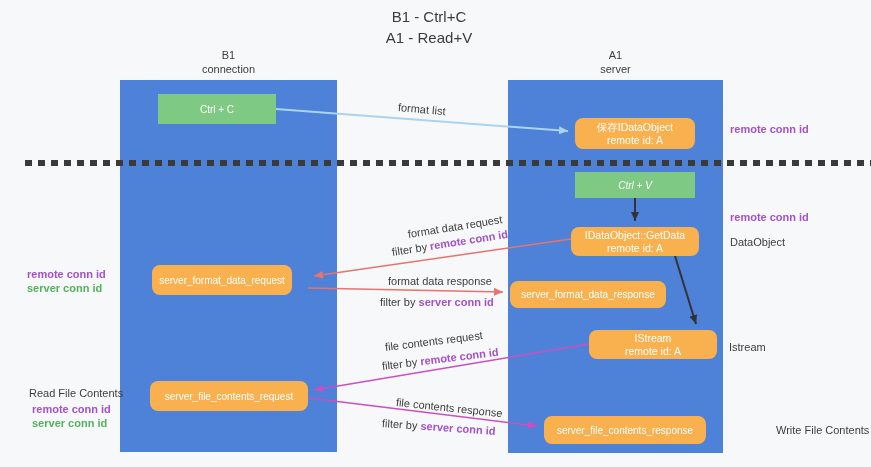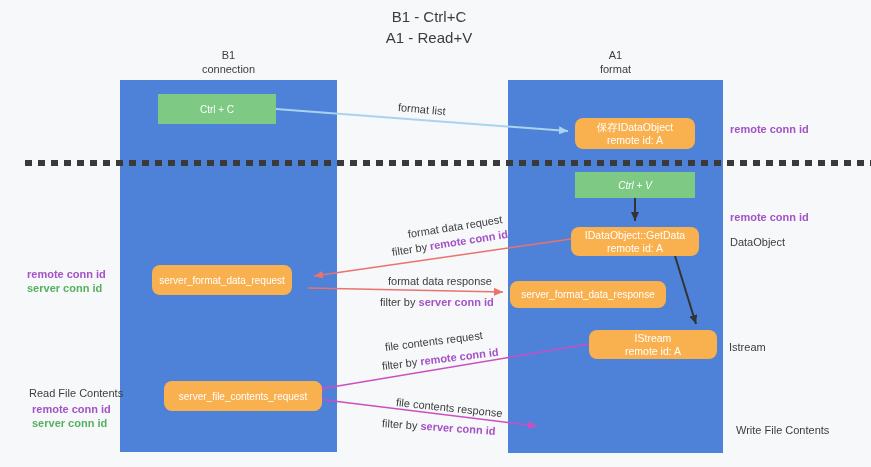--- a/index.html
+++ b/index.html
@@ -49,21 +49,21 @@
     <div>B1 - Ctrl+C</div>
     <div>A1 - Read+V</div>
   </div>
 
   <div class="lane-header" style="left:120px;width:217px;">
     <div>B1</div>
     <div>connection</div>
   </div>
   <div class="lane-header" style="left:508px;width:215px;">
     <div>A1</div>
-    <div>format</div>
+    <div>server</div>
   </div>
 
   <div class="lane" style="left:120px;top:80px;width:217px;height:372px;"></div>
   <div class="lane" style="left:508px;top:80px;width:215px;height:373px;"></div>
 
   <svg class="arrows" width="871" height="467">
     <defs>
       <marker id="m-blue" markerUnits="userSpaceOnUse" markerWidth="10" markerHeight="8" refX="9" refY="4" orient="auto">
         <path d="M0,0 L9,4 L0,8 Z" fill="#a9d3f0"></path>
       </marker>
@@ -112,24 +112,27 @@
 
   <div class="box orange" style="left:510px;top:281px;width:156px;height:27px;align-items:center;">
     <div>server_format_data_response</div>
   </div>
 
   <div class="box orange" style="left:589px;top:330px;width:128px;height:29px;font-size:10.5px;">
     <div>IStream</div>
     <div>remote id: A</div>
   </div>
 
-  <div class="box orange" style="left:150px;top:381px;width:158px;height:30px;margin-left:14px;">
+  <div class="box orange" style="left:150px;top:381px;width:158px;height:30px;">
     <div>server_file_contents_request</div>
   </div>
 
+  <div class="box orange" style="left:544px;top:416px;width:162px;height:28px;">
+    <div>server_file_contents_response</div>
+  </div>
 
   <div class="lbl" style="left:398px;top:101px;transform:rotate(5deg);">format list</div>
 
   <div class="lbl" style="left:408px;top:228px;transform:rotate(-9deg);">format data request</div>
   <div class="lbl" style="left:392px;top:246px;transform:rotate(-9deg);">
     <span>filter by </span><span class="b-purple">remote conn id</span>
   </div>
 
   <div class="lbl" style="left:388px;top:275px;">format data response</div>
   <div class="lbl" style="left:380px;top:296px;">
@@ -143,21 +146,21 @@
 
   <div class="lbl" style="left:396px;top:396px;transform:rotate(6deg);">file contents response</div>
   <div class="lbl" style="left:382px;top:417px;transform:rotate(4deg);">
     <span>filter by </span><span class="b-purple">server conn id</span>
   </div>
 
   <div class="lbl b-purple" style="left:730px;top:123px;">remote conn id</div>
   <div class="lbl b-purple" style="left:730px;top:211px;">remote conn id</div>
   <div class="lbl" style="left:730px;top:236px;">DataObject</div>
   <div class="lbl" style="left:729px;top:341px;">Istream</div>
-  <div class="lbl" style="left:736px;top:424px;">Write File Contents</div>
+  <div class="lbl" style="left:776px;top:424px;">Write File Contents</div>
 
   <div class="lbl b-purple" style="left:27px;top:268px;">remote conn id</div>
   <div class="lbl b-green" style="left:27px;top:282px;">server conn id</div>
   <div class="lbl" style="left:29px;top:387px;">Read File Contents</div>
   <div class="lbl b-purple" style="left:32px;top:403px;">remote conn id</div>
   <div class="lbl b-green" style="left:32px;top:417px;">server conn id</div>
 
 </div>
 
 </body></html>

